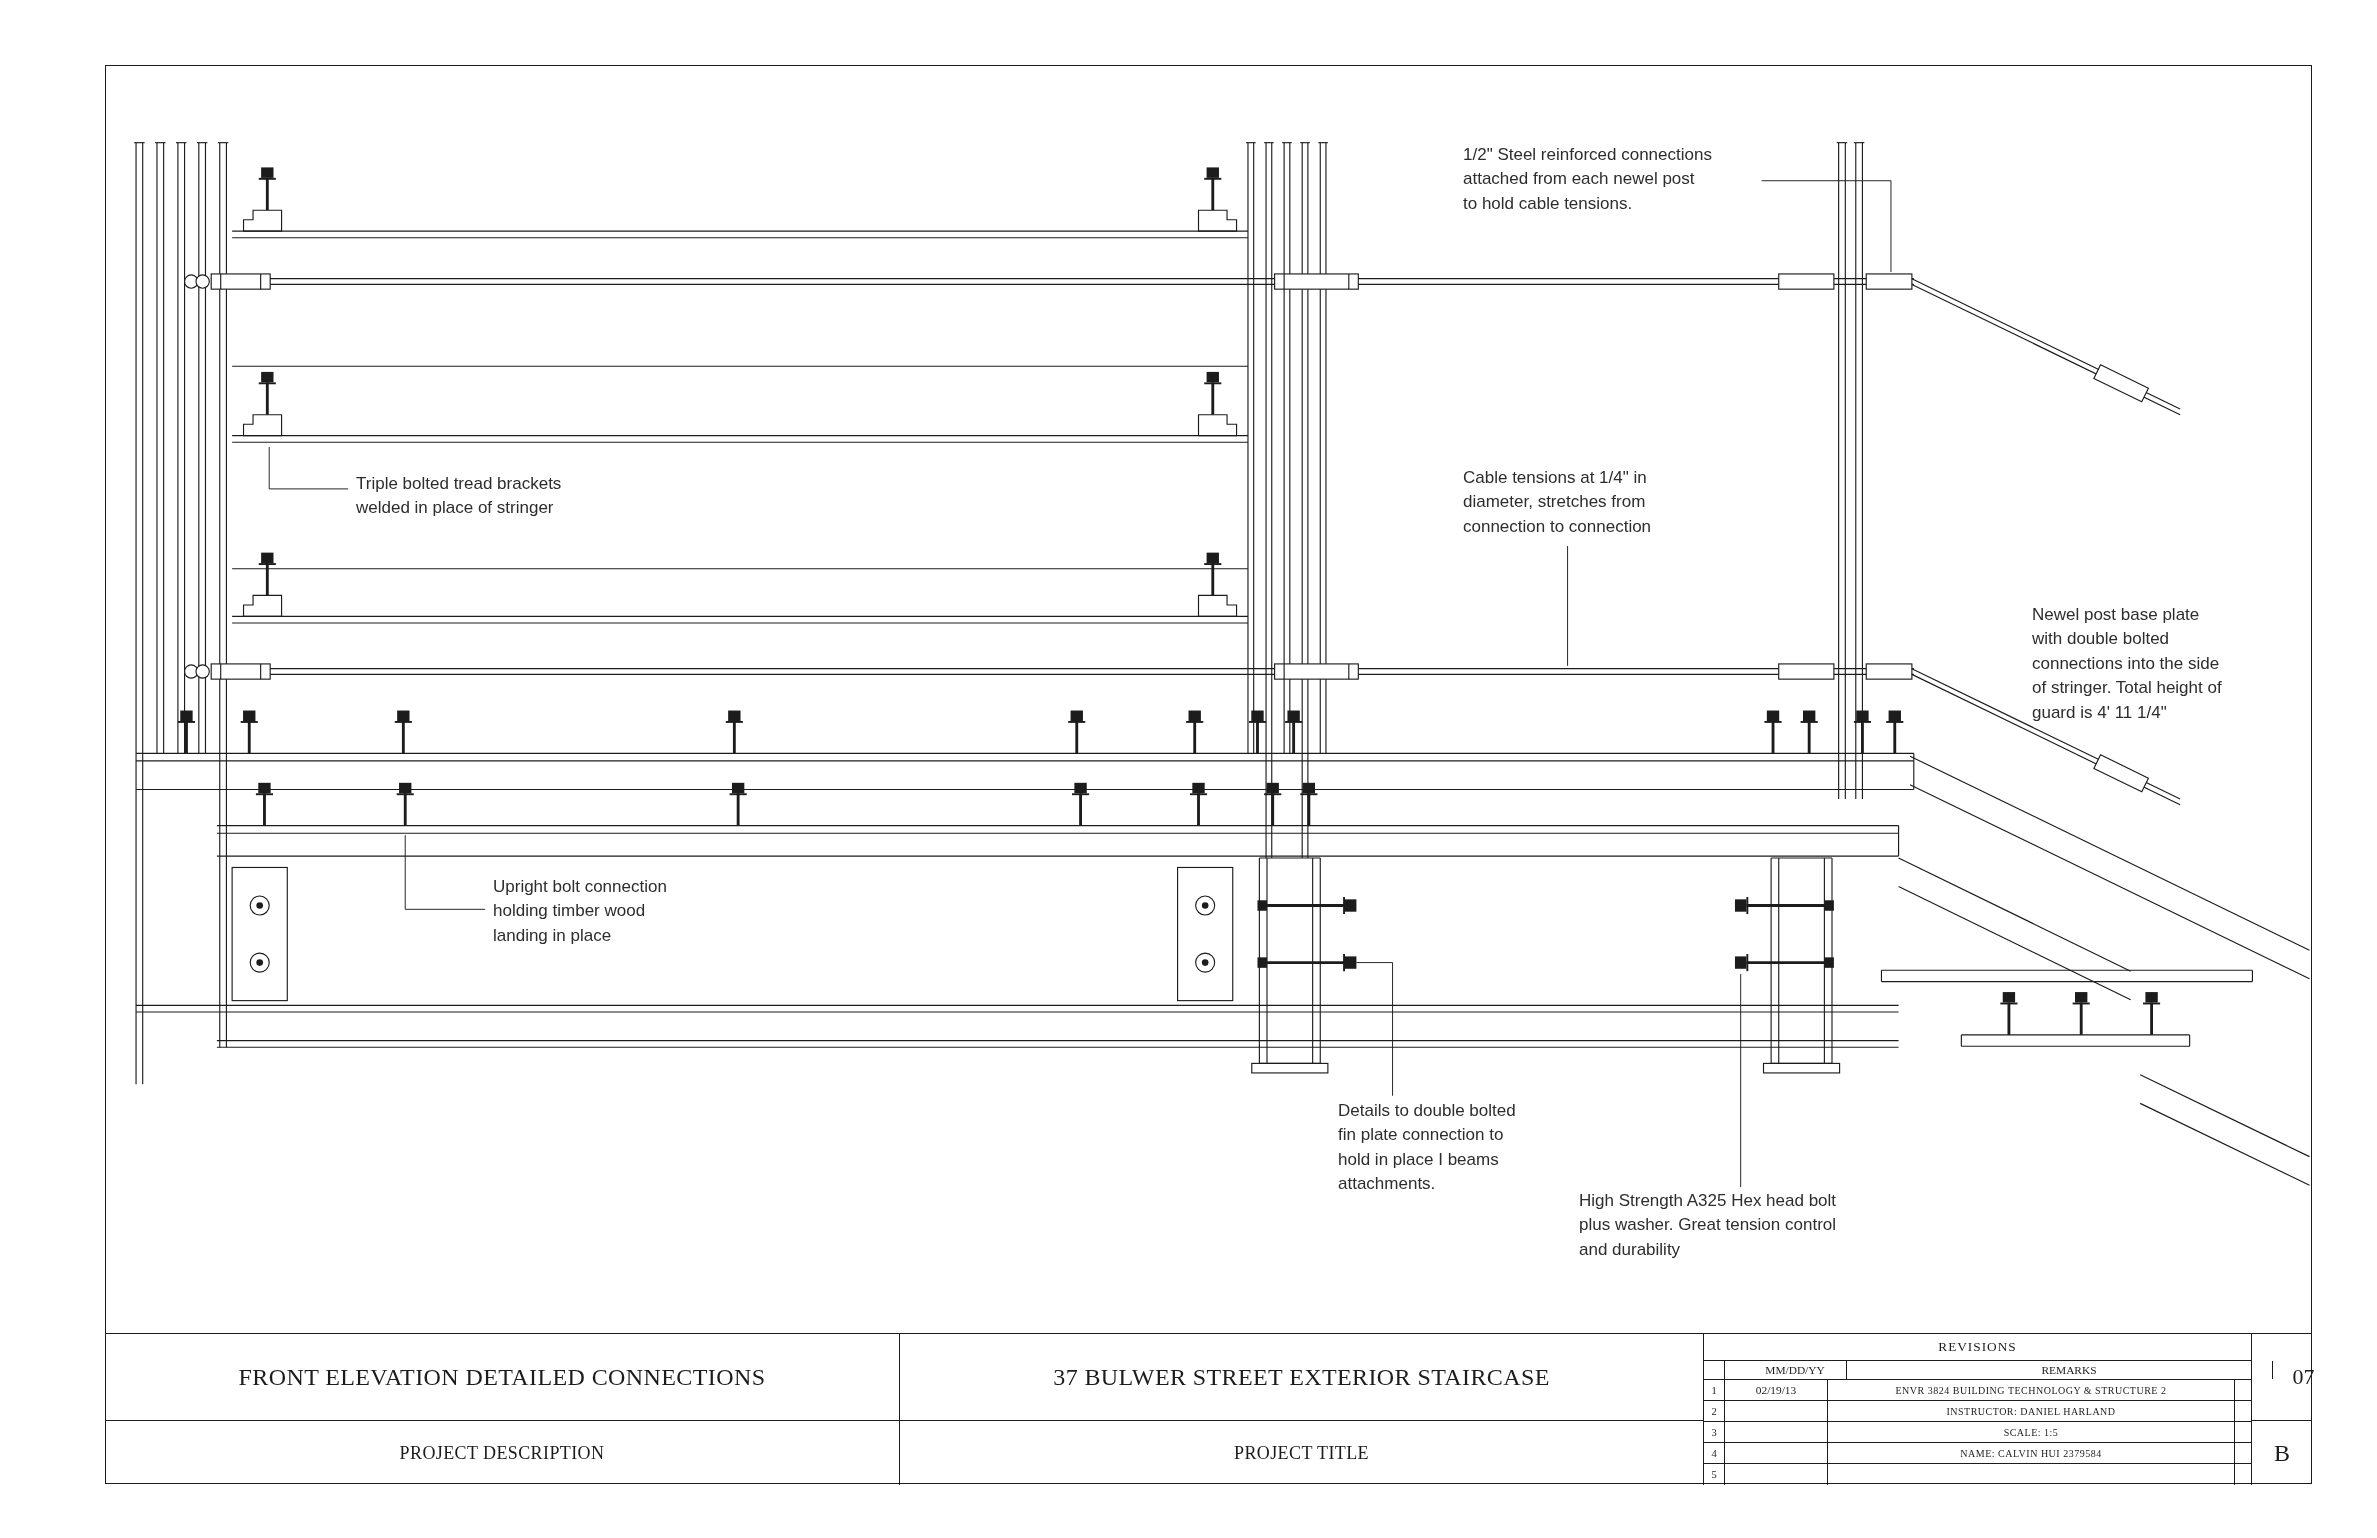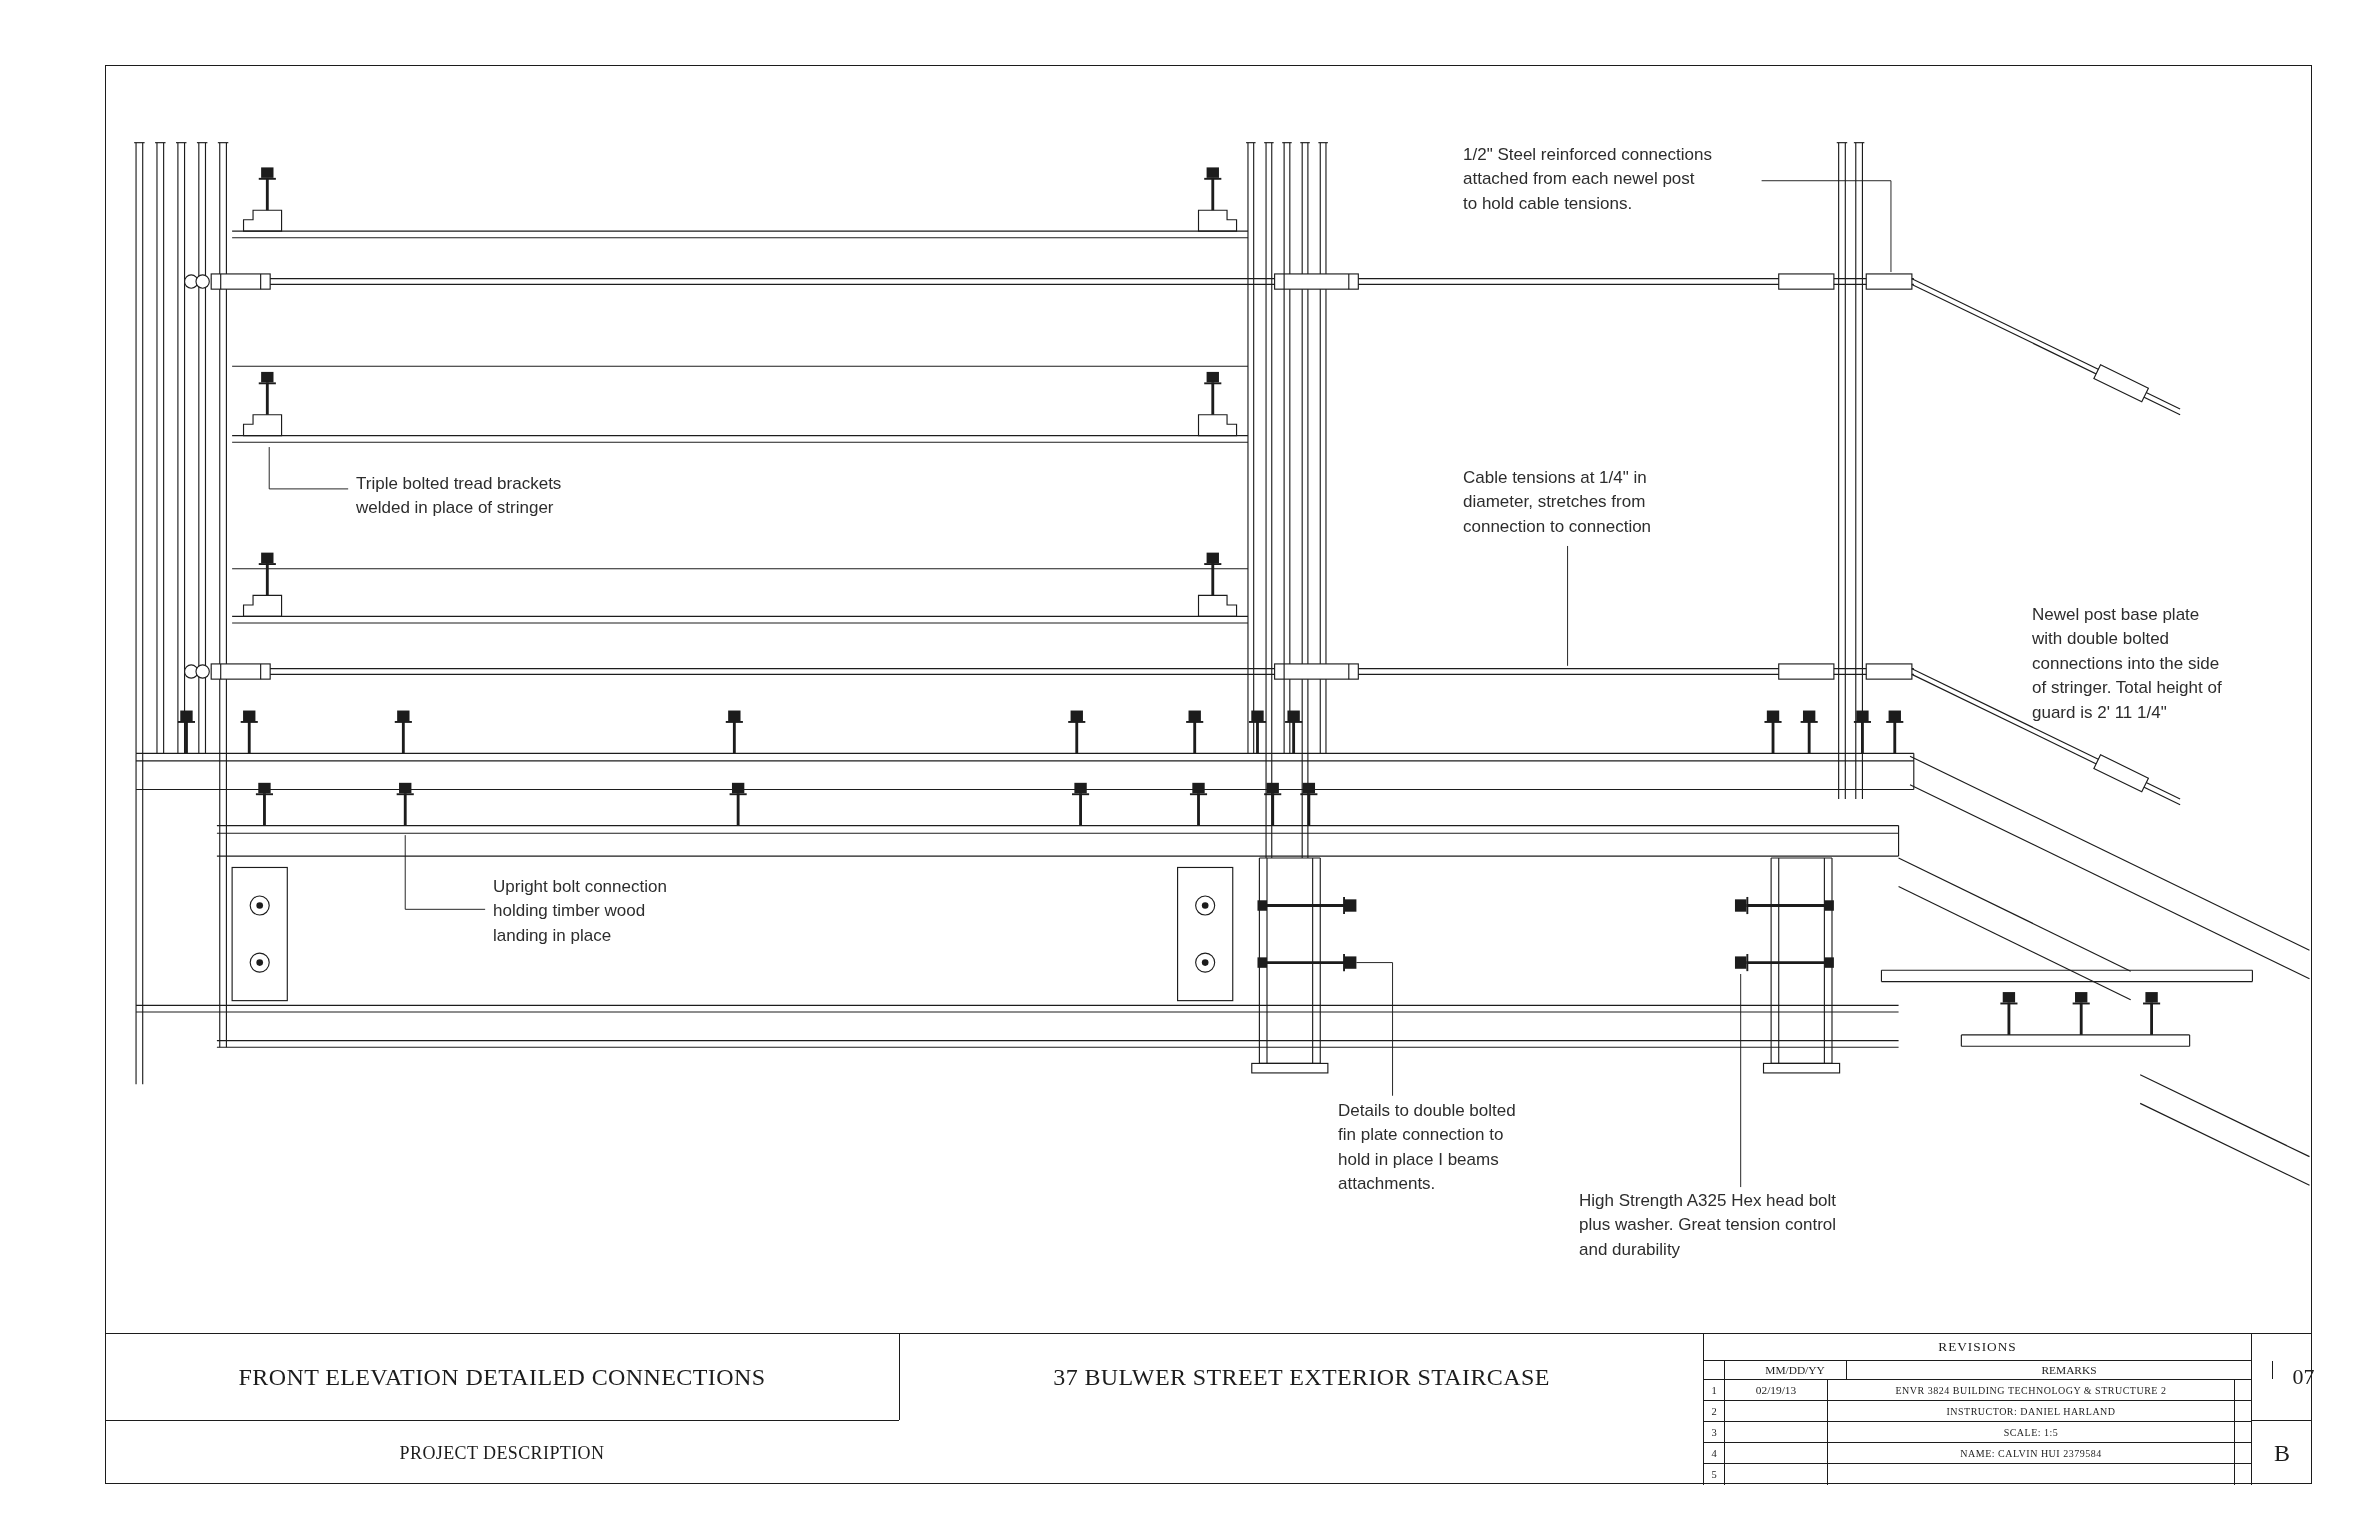--- a/index.html
+++ b/index.html
@@ -287,21 +287,21 @@
 welded in place of stringer</div>
 
   <div class="ann" style="left:1463px;top:466px;width:276px">Cable tensions at 1/4" in
 diameter, stretches from
 connection to connection</div>
 
   <div class="ann" style="left:2032px;top:603px;width:266px">Newel post base plate
 with double bolted
 connections into the side
 of stringer. Total height of
-guard is 2' 11 1/4"</div>
+guard is 4' 11 1/4"</div>
 
   <div class="ann" style="left:493px;top:875px;width:247px">Upright bolt connection
 holding timber wood
 landing in place</div>
 
   <div class="ann" style="left:1338px;top:1099px;width:247px">Details to double bolted
 fin plate connection to
 hold in place I beams
 attachments.</div>
 
@@ -352,18 +352,19 @@
         <div class="c d"></div>
         <div class="c r"></div>
         <div class="c g"></div>
       </div>
     </div>
 
     <div class="cell sheet-num bl" style="grid-column:4;grid-row:1">07</div>
 
     <div class="cell title-label bt" style="grid-column:1;grid-row:2">PROJECT DESCRIPTION</div>
 
+    <div class="cell title-label bl bt" style="grid-column:2;grid-row:2">PROJECT TITLE</div>
 
     <div class="cell sheet-letter bl bt" style="grid-column:4;grid-row:2">B</div>
   </div>
 
 </div>
 
 
 </body></html>

